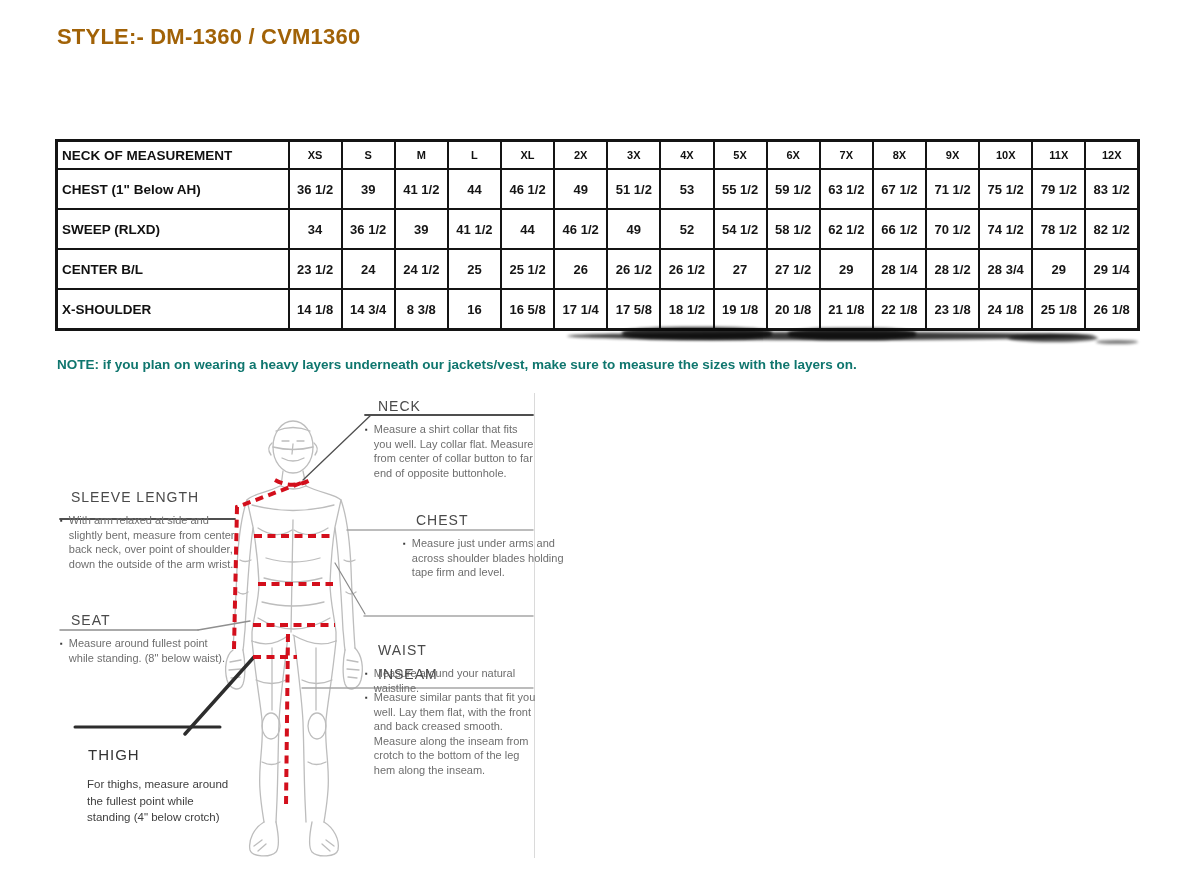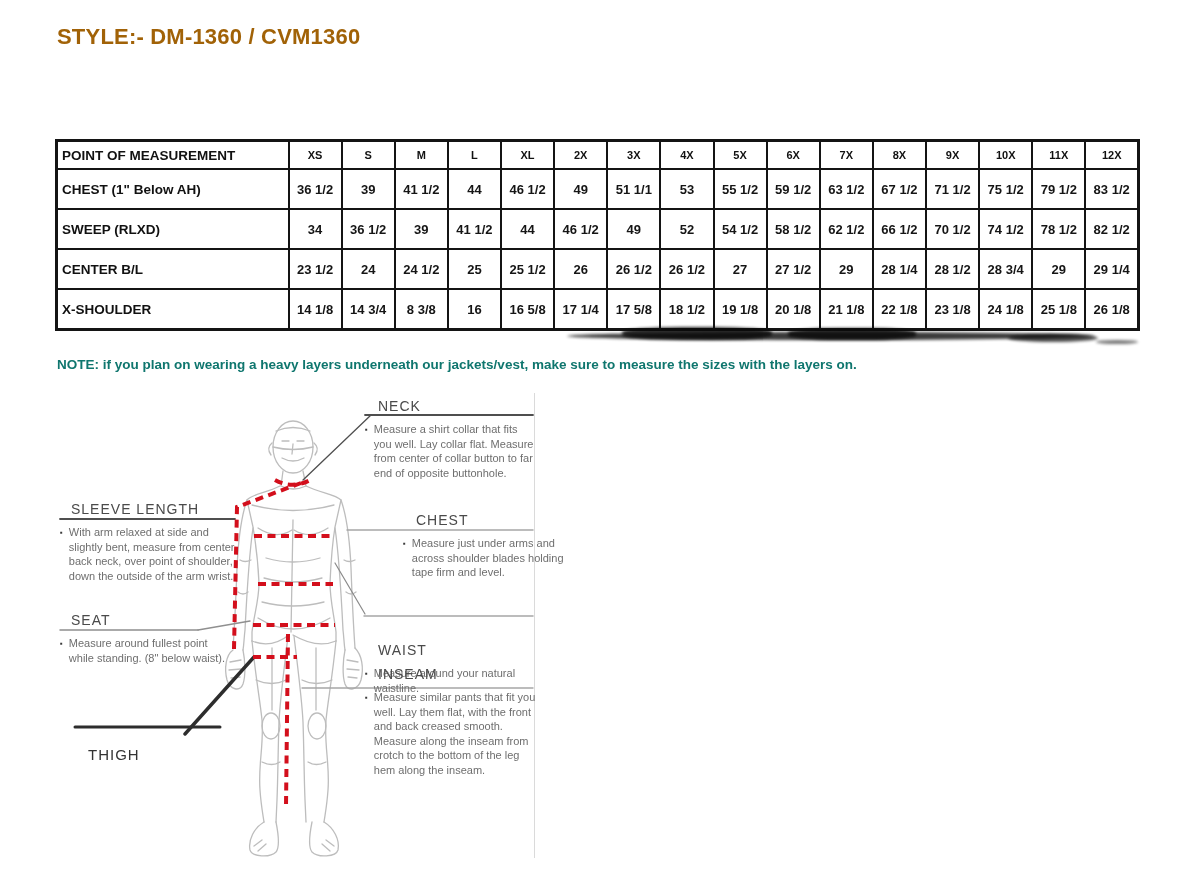--- a/index.html
+++ b/index.html
@@ -27,21 +27,21 @@
   .diagram-right-border{position:absolute;left:534px;top:393px;height:465px;width:0;border-left:1px solid #dadada;}
   .overlay{position:absolute;left:0;top:0;pointer-events:none;}
   .sec{position:absolute;}
   .sec-h{font-size:14px;letter-spacing:1px;color:#4a4a4a;font-weight:400;}
   .sec-body{display:flex;gap:6px;margin-top:8px;font-size:11px;line-height:1.32;color:#6e6e6e;}
   .bullet{font-size:8px;line-height:1.9;color:#3a3a3a;flex:0 0 auto;}
   #sec-neck{left:365px;top:398px;width:172px;}
   #sec-chest{left:365px;top:512px;width:172px;margin-left:38px;}
   #sec-waist{left:365px;top:598px;width:172px;margin-top:44px;}
   #sec-inseam{left:365px;top:666px;width:176px;}
-  #sec-sleeve{left:60px;top:501px;width:180px;}
+  #sec-sleeve{left:60px;top:489px;width:180px;}
   #sec-seat{left:60px;top:612px;width:172px;}
   #sec-neck .sec-h,#sec-chest .sec-h,#sec-waist .sec-h,#sec-inseam .sec-h{padding-left:13px;}
   #sec-sleeve .sec-h,#sec-seat .sec-h{padding-left:11px;}
   #sec-thigh{left:75px;top:706px;width:165px;margin-top:40px;}
   #sec-thigh .sec-h{font-size:15px;color:#333;padding-left:13px;letter-spacing:1px;}
   #sec-thigh .thigh-text{margin-top:13px;font-size:11.5px;line-height:1.45;color:#3e3e3e;padding-left:12px;}
 </style>
 </head>
 <body>
 
@@ -62,21 +62,21 @@
       <col>
       <col>
       <col>
       <col>
       <col>
       <col>
       <col>
   </colgroup>
   <thead>
       <tr id="thead-row">
-        <th>POINT OF MEASUREMENT</th>
+        <th>NECK OF MEASUREMENT</th>
         <th>XS</th>
         <th>S</th>
         <th>M</th>
         <th>L</th>
         <th>XL</th>
         <th>2X</th>
         <th>3X</th>
         <th>4X</th>
         <th>5X</th>
         <th>6X</th>
@@ -90,21 +90,21 @@
     </thead>
   <tbody id="table-body">
       <tr>
         <th>CHEST (1" Below AH)</th>
         <td>36 1/2</td>
         <td>39</td>
         <td>41 1/2</td>
         <td>44</td>
         <td>46 1/2</td>
         <td>49</td>
-        <td>51 1/1</td>
+        <td>51 1/2</td>
         <td>53</td>
         <td>55 1/2</td>
         <td>59 1/2</td>
         <td>63 1/2</td>
         <td>67 1/2</td>
         <td>71 1/2</td>
         <td>75 1/2</td>
         <td>79 1/2</td>
         <td>83 1/2</td>
       </tr>
@@ -292,13 +292,14 @@
 <div class="sec" id="sec-inseam">
   <div class="sec-h">INSEAM</div>
   <div class="sec-body">
       <span class="bullet">▪</span>
       <span>Measure similar pants that fit you well. Lay them flat, with the front and back creased smooth. Measure along the inseam from crotch to the bottom of the leg hem along the inseam.</span>
     </div>
 </div>
 
 <div class="sec" id="sec-thigh">
   <div class="sec-h">THIGH</div>
+  <div class="thigh-text">For thighs, measure around the fullest point while standing (4" below crotch)</div>
 </div>
 
 </body></html>

